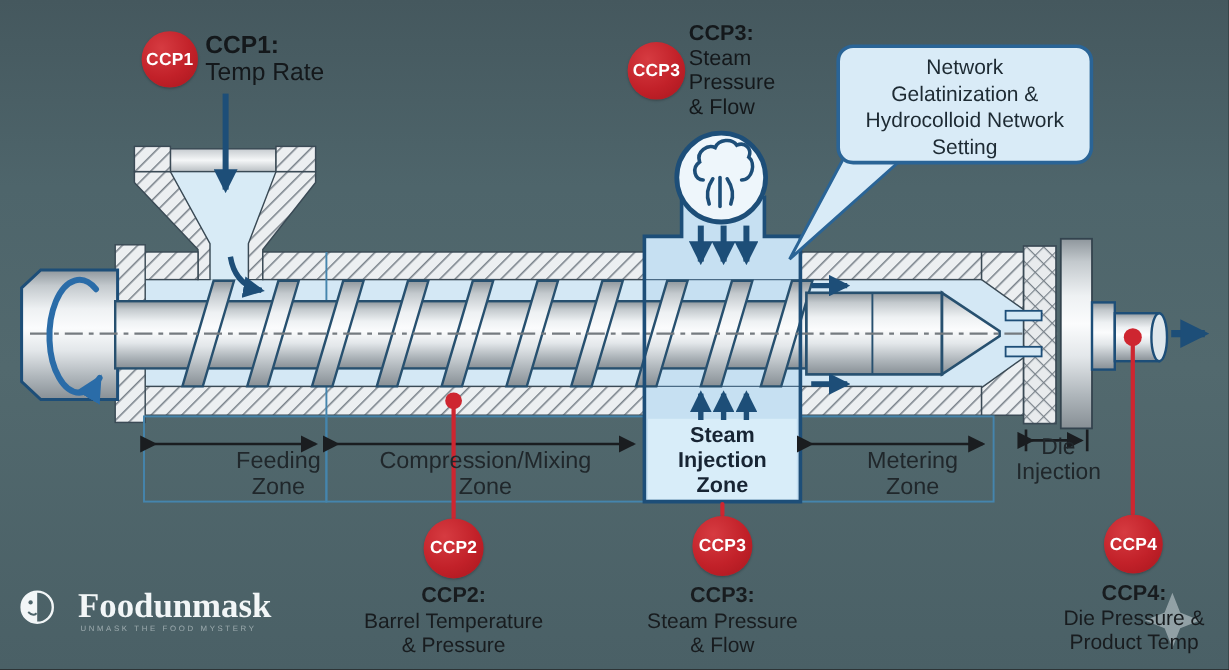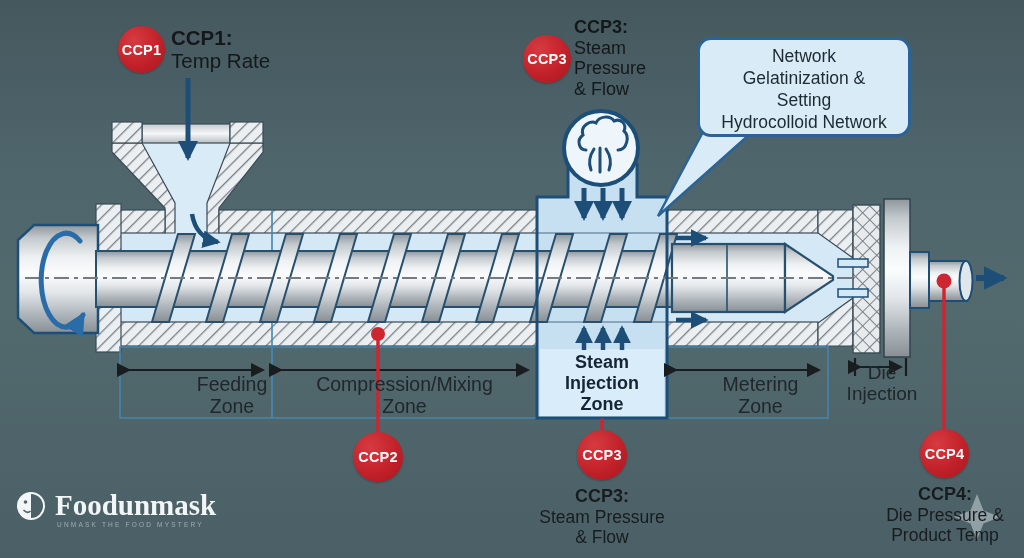--- a/index.html
+++ b/index.html
@@ -25,21 +25,21 @@
   .top-label .hd{font-weight:bold;}
   .callout{
     position:absolute;left:697px;top:37px;width:214px;height:100px;
     background:#d9ebf7;border:3px solid #2a6496;border-radius:14px;
     box-sizing:border-box;text-align:center;color:#1d2a33;
     font-size:17.5px;line-height:22px;padding-top:5px;
   }
   .zone-label{position:absolute;text-align:center;color:#20272b;font-size:19.5px;line-height:21.5px;}
   .zone-label.bold{font-weight:bold;font-size:18px;line-height:21px;color:#172433;}
   .logo{position:absolute;left:16px;top:490px;display:flex;align-items:flex-start;}
-  .logo-text{margin-left:9px;}
+  .logo-text{margin-left:19px;}
   .logo-word{font-family:"Liberation Serif", serif;font-weight:600;font-size:29px;line-height:30px;color:#f2f6f7;}
   .logo-tag{font-size:6.5px;letter-spacing:2.2px;color:rgba(235,242,244,.5);margin-top:1px;margin-left:2px;}
 </style>
 </head>
 <body>
 
 <div class="canvas">
 
   <svg class="layer" viewBox="0 0 1024 558">
     <defs>
@@ -218,22 +218,22 @@
   <div class="top-label" style="left:574px;top:17px;font-size:18px;line-height:20.5px;">
     <div class="hd">CCP3:</div>
     <div>Steam</div>
     <div>Pressure</div>
     <div>&amp; Flow</div>
   </div>
 
   <div class="callout">
     <div>Network</div>
     <div>Gelatinization &amp;</div>
+    <div>Hydrocolloid Network</div>
     <div>Setting</div>
-    <div>Hydrocolloid Network</div>
   </div>
 
   <div class="zone-label" style="left:120px;top:374px;width:152px;padding-left:36px;">
     <div>Feeding</div>
     <div>Zone</div>
   </div>
   <div class="zone-label" style="left:272px;top:374px;width:265px;">
     <div>Compression/Mixing</div>
     <div>Zone</div>
   </div>
@@ -245,20 +245,25 @@
   <div class="zone-label" style="left:667px;top:374px;width:187px;">
     <div>Metering</div>
     <div>Zone</div>
   </div>
   <div class="zone-label" style="left:834px;top:362px;width:96px;font-size:19px;line-height:21px;">
     <div>Die</div>
     <div>Injection</div>
   </div>
 
   <div class="ccp-badge" style="left:353px;top:432px;width:50px;height:50px;">CCP2</div>
+  <div class="ccp-caption" style="left:263px;top:486px;">
+    <div class="hd">CCP2:</div>
+    <div class="ln">Barrel Temperature</div>
+    <div class="ln">&amp; Pressure</div>
+  </div>
 
   <div class="ccp-badge" style="left:577px;top:430px;width:50px;height:50px;">CCP3</div>
   <div class="ccp-caption" style="left:487px;top:486px;">
     <div class="hd">CCP3:</div>
     <div class="ln">Steam Pressure</div>
     <div class="ln">&amp; Flow</div>
   </div>
 
   <div class="ccp-badge" style="left:920px;top:429px;width:49px;height:49px;">CCP4</div>
   <div class="ccp-caption" style="left:830px;top:484px;">

